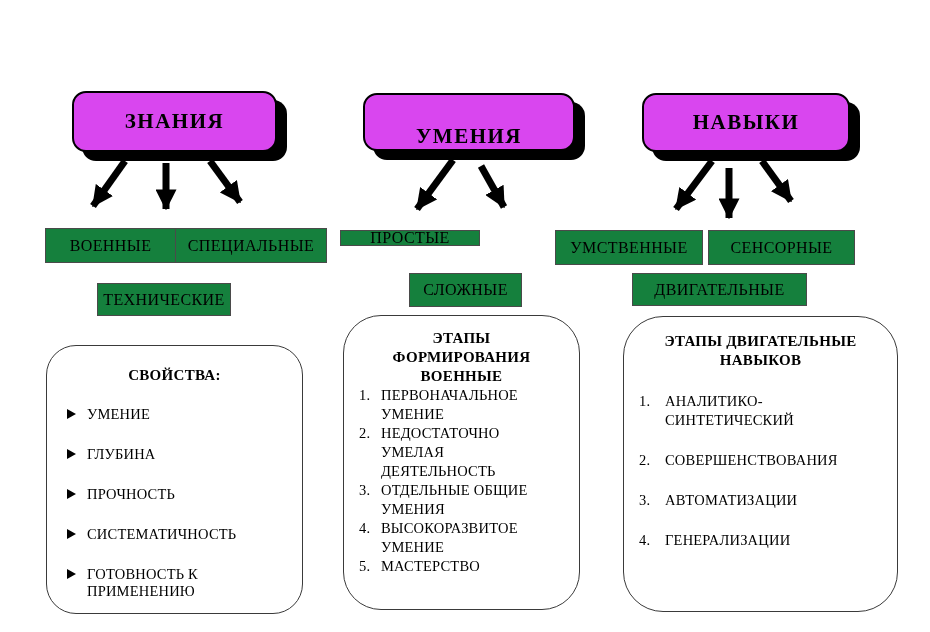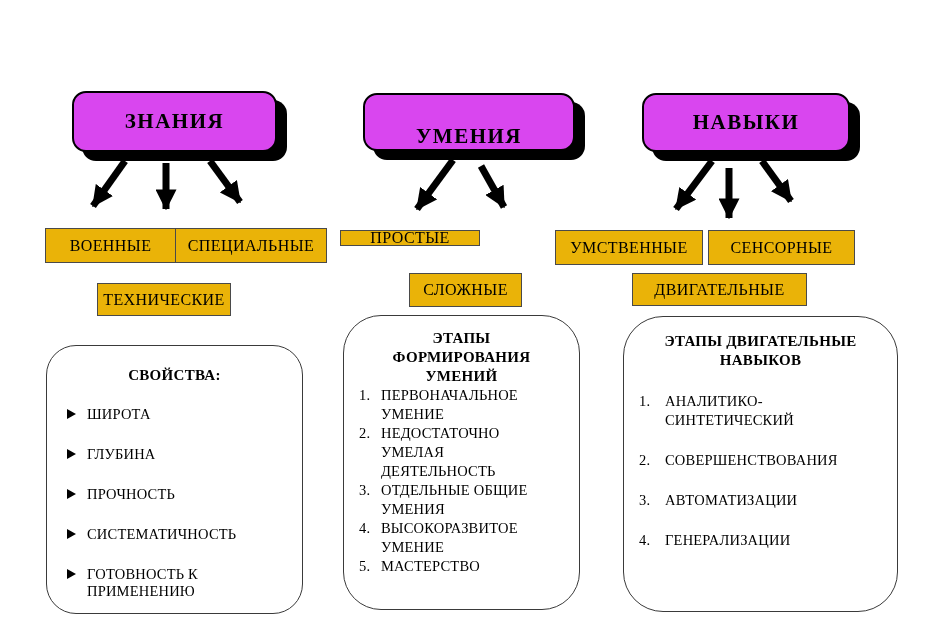--- a/index.html
+++ b/index.html
@@ -28,21 +28,21 @@
     font-size: 21px;
     letter-spacing: 1.5px;
   }
   #hdr-znaniya { left: 72px;  top: 91px; width: 205px; height: 61px; }
   #hdr-umeniya { left: 363px; top: 93px; width: 212px; height: 58px; align-items: flex-end; }
   #hdr-navyki  { left: 642px; top: 93px; width: 208px; height: 59px; }
 
   
   .type-box {
     position: absolute;
-    background: #eab308;
+    background: #15803d;
     border: 1.5px solid #4a4a4a;
     display: flex;
     align-items: center;
     justify-content: center;
     font-size: 16px;
     letter-spacing: 0.4px;
     white-space: nowrap;
   }
   #pair-znaniya { left: 45px; top: 228px; width: 282px; height: 35px; display: flex; padding: 0; }
   #pair-znaniya .cell {
@@ -165,21 +165,21 @@
 
   <div class="type-box" id="box-umstvennye">УМСТВЕННЫЕ</div>
   <div class="type-box" id="box-sensornye">СЕНСОРНЫЕ</div>
   <div class="type-box" id="box-dvigatelnye">ДВИГАТЕЛЬНЫЕ</div>
 
   <div class="round-panel" id="panel-svoystva">
     <div class="panel-title">СВОЙСТВА:</div>
     <div class="prop-list">
       <div class="prop-item">
         <span class="bullet"></span>
-        <span>ШИРОТА</span>
+        <span>УМЕНИЕ</span>
       </div>
       <div class="prop-item">
         <span class="bullet"></span>
         <span>ГЛУБИНА</span>
       </div>
       <div class="prop-item">
         <span class="bullet"></span>
         <span>ПРОЧНОСТЬ</span>
       </div>
       <div class="prop-item">
@@ -187,21 +187,21 @@
         <span>СИСТЕМАТИЧНОСТЬ</span>
       </div>
       <div class="prop-item">
         <span class="bullet"></span>
         <span>ГОТОВНОСТЬ К ПРИМЕНЕНИЮ</span>
       </div>
     </div>
   </div>
 
   <div class="round-panel" id="panel-umeniya">
-    <div class="panel-title">ЭТАПЫ ФОРМИРОВАНИЯ УМЕНИЙ</div>
+    <div class="panel-title">ЭТАПЫ ФОРМИРОВАНИЯ ВОЕННЫЕ</div>
     <div class="num-list">
       <div class="num-item">
         <span class="num">1.</span>
         <span class="txt">ПЕРВОНАЧАЛЬНОЕ УМЕНИЕ</span>
       </div>
       <div class="num-item">
         <span class="num">2.</span>
         <span class="txt">НЕДОСТАТОЧНО УМЕЛАЯ ДЕЯТЕЛЬНОСТЬ</span>
       </div>
       <div class="num-item">

